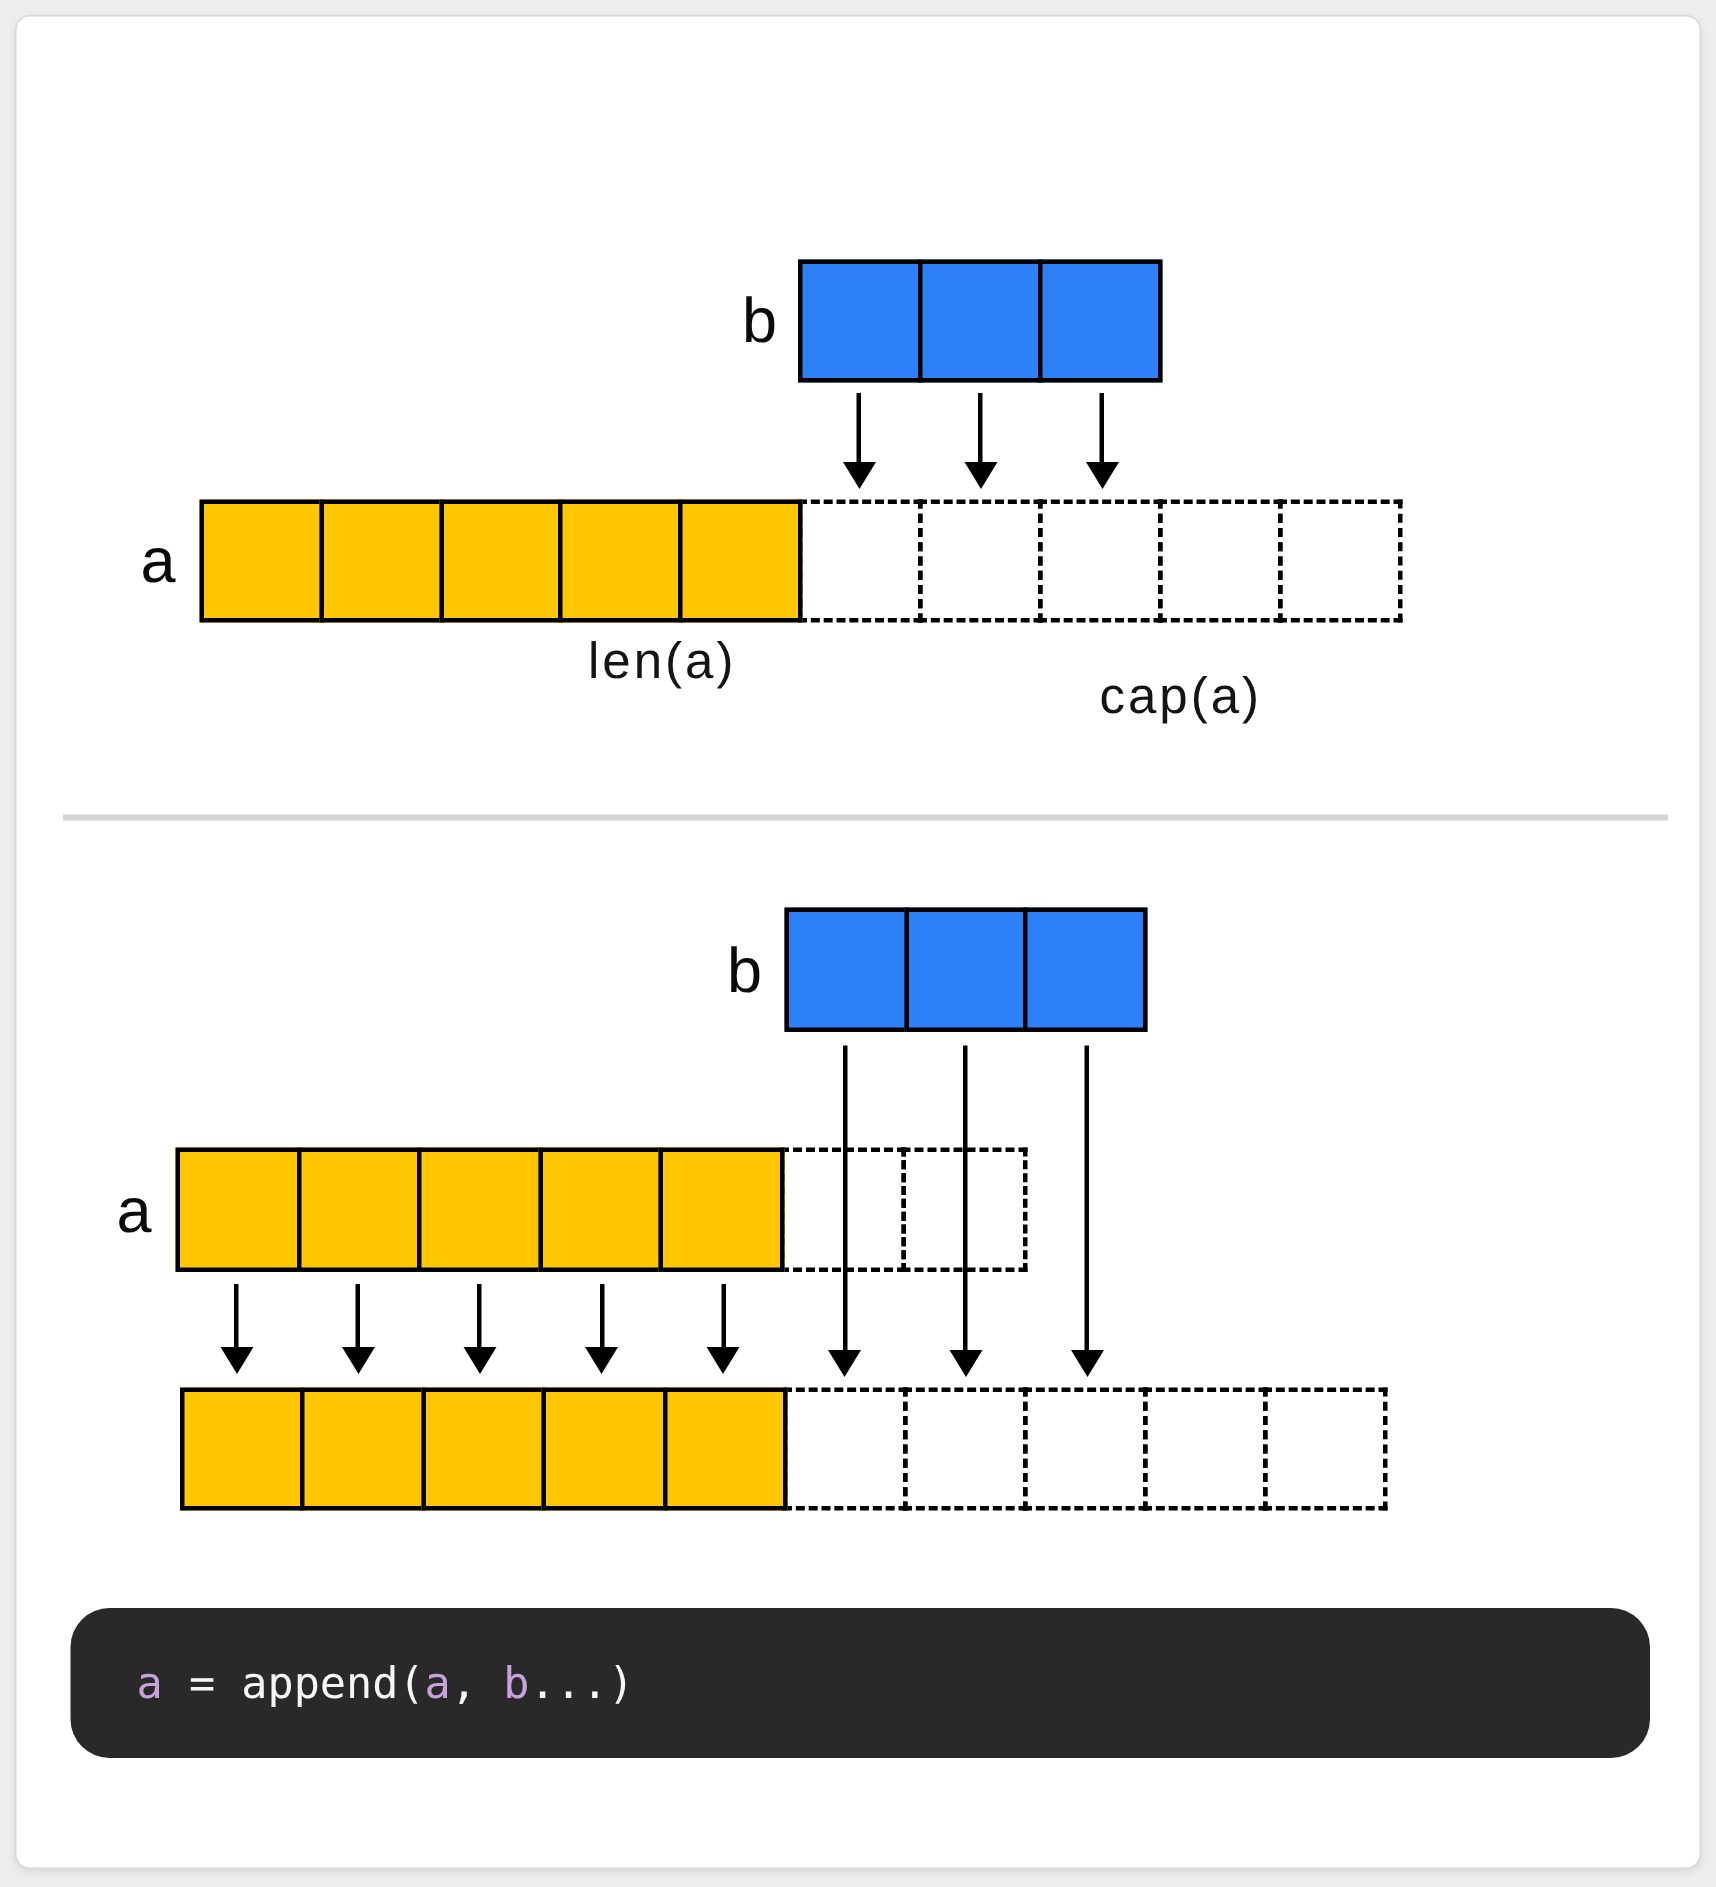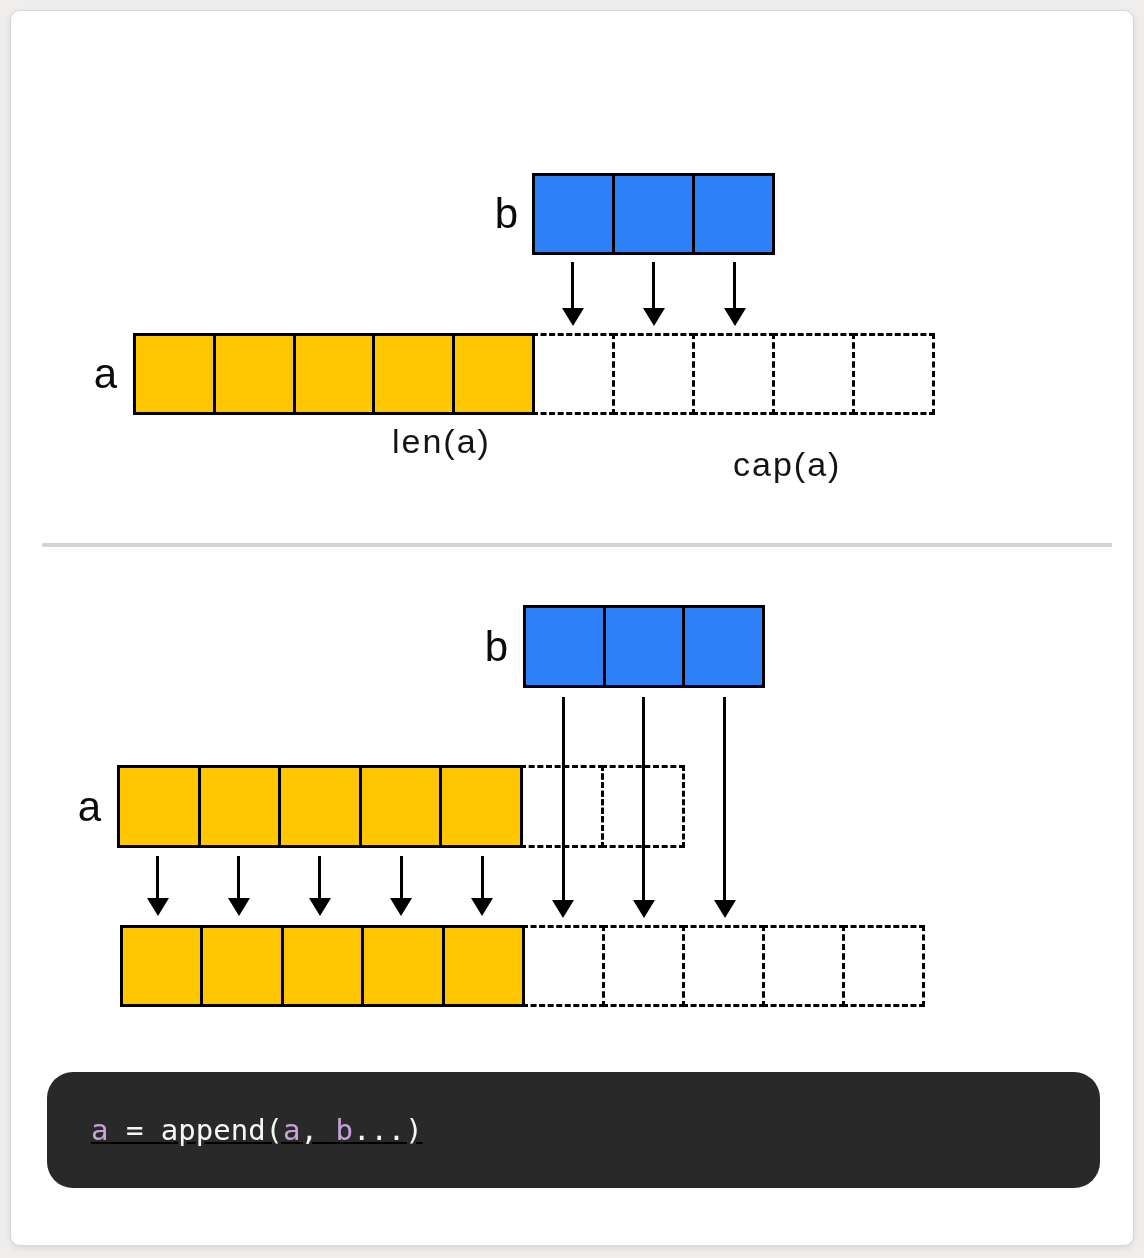--- a/index.html
+++ b/index.html
@@ -60,25 +60,25 @@
     border-top:18px solid #000;
   }
 
   .divider {
     position:absolute; left:42px; top:543px; width:1070px; height:4px;
     background: var(--divider,#d4d4d4);
   }
 
   
   .codeblock {
-    position:absolute; left:47px; top:1072px; width:1053px; height:116px;
+    position:absolute; left:47px; top:1072px; width:1053px; height:100px;
     background: var(--code-bg,#29292a);
     border-radius:26px;
     display:flex; align-items:center;
-    box-sizing:border-box; padding-left:44px;text-decoration:underline;
+    box-sizing:border-box; padding-left:44px;
   }
   .codeline {
     font-family:"DejaVu Sans Mono","Liberation Mono",monospace;
     font-size:29px; letter-spacing:0px; white-space:pre;
   }
   .tok-plain { color: var(--code-text,#f6f6f4); }
   .tok-var   { color: var(--code-var,#c7a3d9); }
 </style>
 </head>
 <body>

